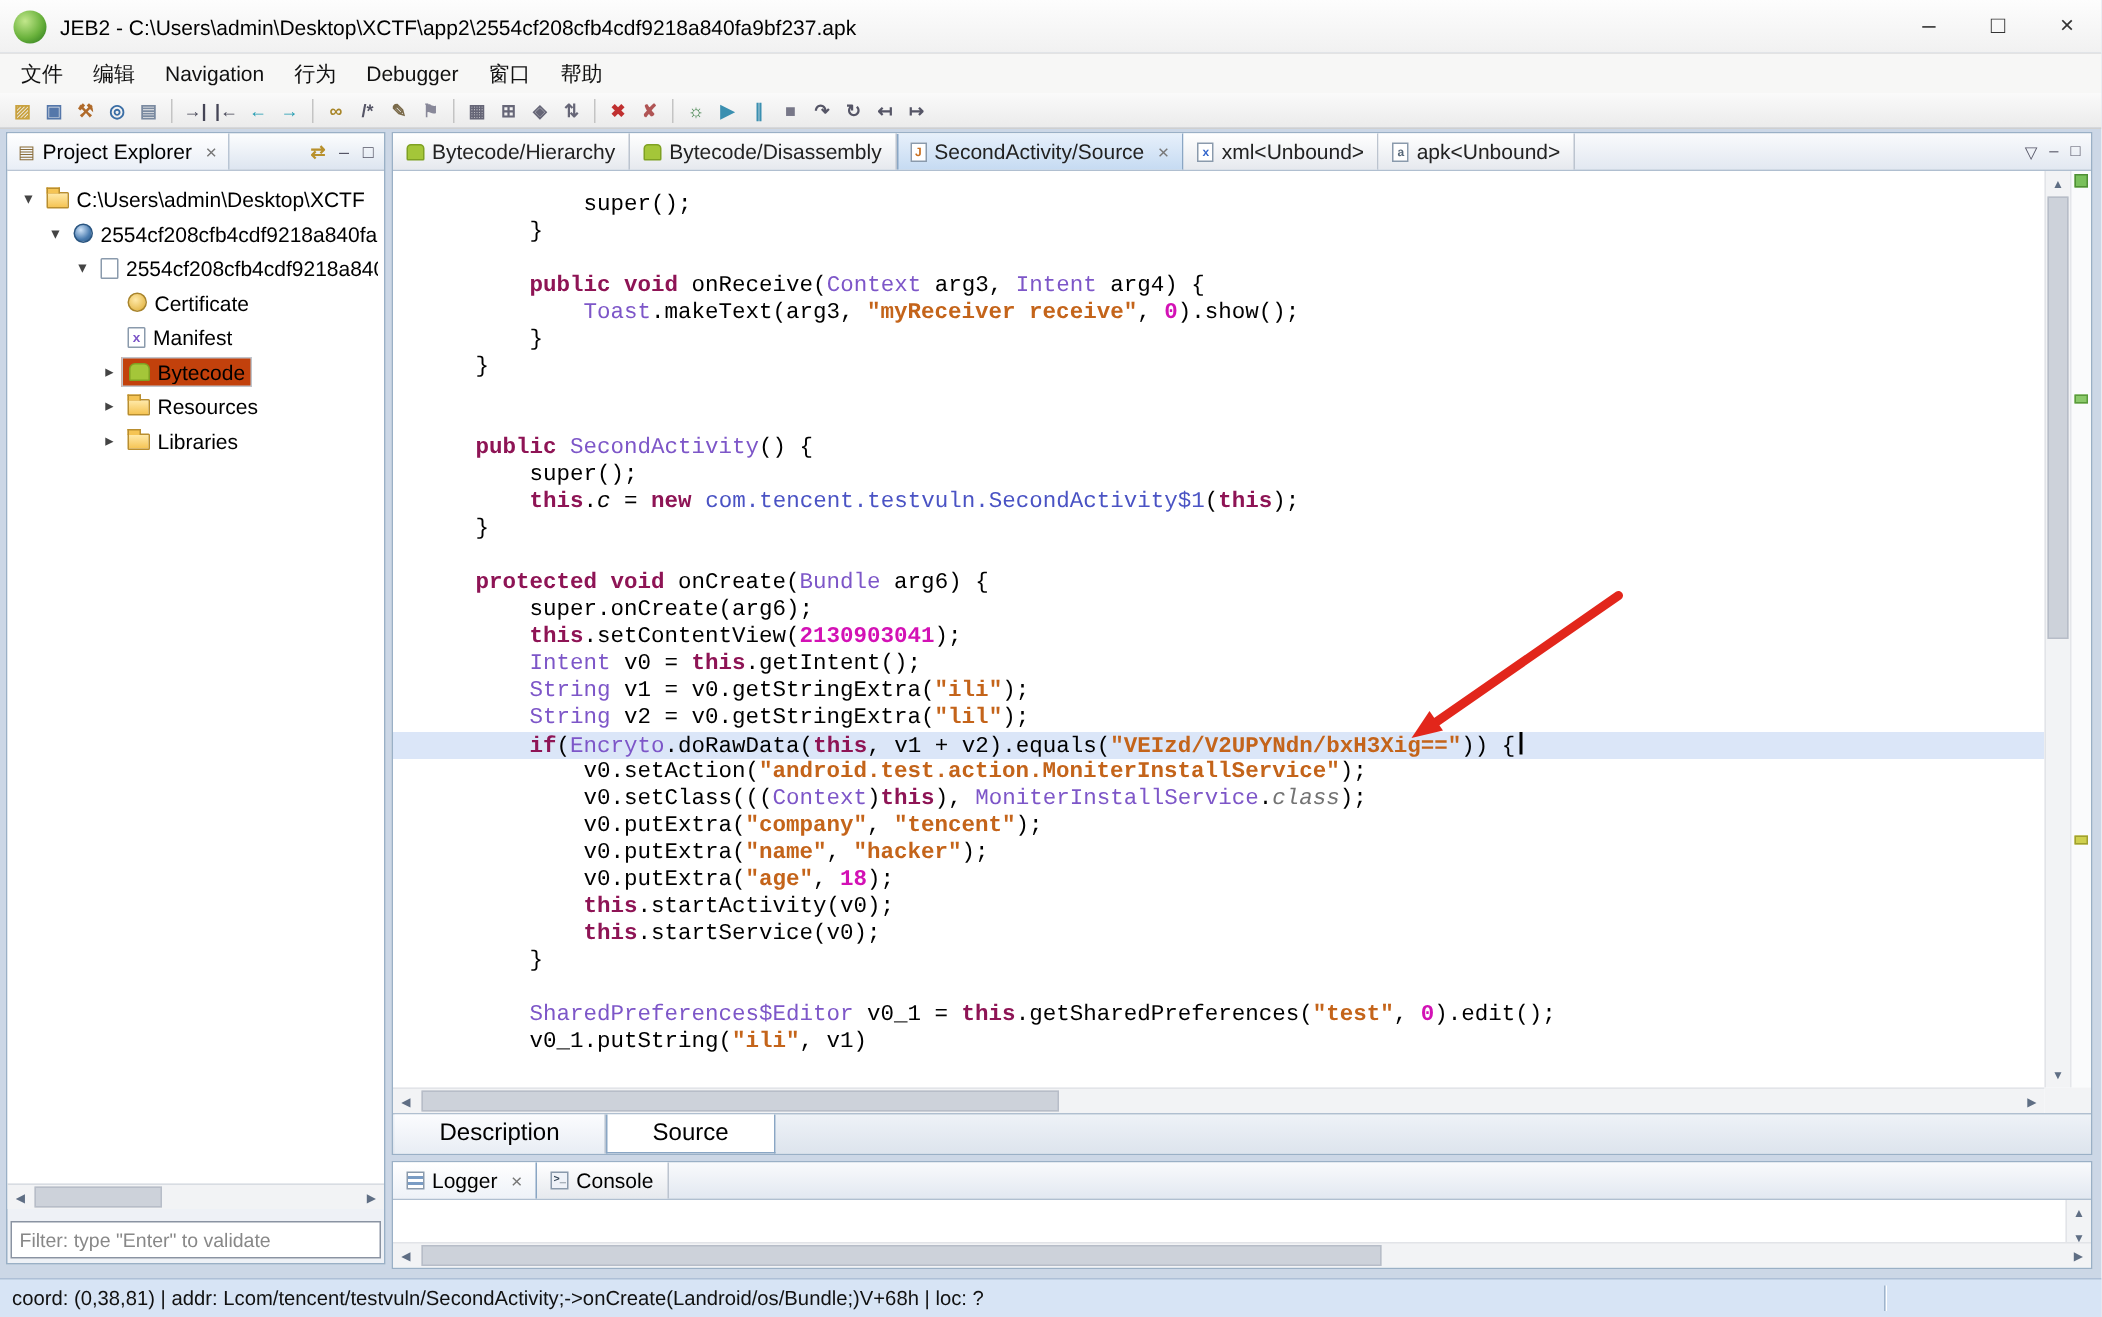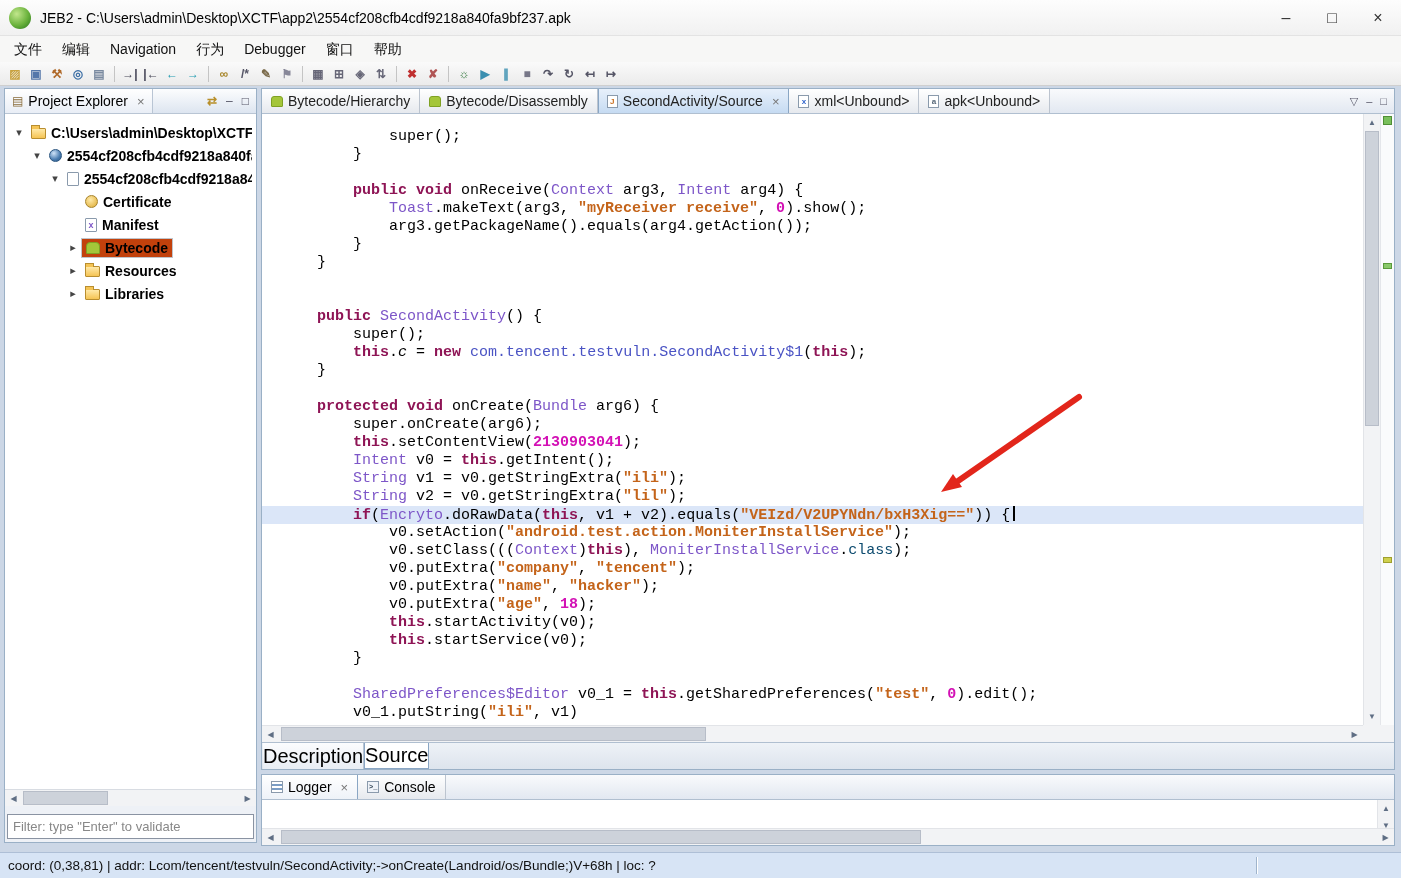--- a/index.html
+++ b/index.html
@@ -30,21 +30,21 @@
 .pticon{color:#8a6d3b;font-size:12px;}
 .tclose{color:#777;font-size:13px;margin-left:4px;}
 .phicons{margin-left:auto;display:flex;align-items:center;gap:9px;padding-right:7px;color:#556;font-size:12px;}
 .phicons .lk{color:#b8902c;font-weight:bold;}
 .tree{flex:1;background:#fff;overflow:hidden;padding-top:7px;}
 .trow{height:23px;display:flex;align-items:center;font-size:14px;white-space:nowrap;color:#000;}
 .tarrow{width:16px;flex:0 0 16px;text-align:center;color:#444;font-size:11px;}
 .tinner{display:inline-flex;align-items:center;height:20px;padding:0 4px;overflow:hidden;}
 .tinner.sel{background:#c2410c;border:1px solid #c0c4cb;}
 .ticon{margin-right:5px;flex:0 0 auto;display:inline-flex;align-items:center;justify-content:center;}
-.tlabel{overflow:hidden;font-weight:bold;}
+.tlabel{overflow:hidden;}
 .ti-folder{width:15px;height:11px;background:linear-gradient(#ffe9a8,#f5c454);border:1px solid #b98e2f;border-radius:1px;position:relative;margin-top:2px;}
 .ti-folder::before{content:"";position:absolute;top:-4px;left:-1px;width:7px;height:3px;background:#f5c454;border:1px solid #b98e2f;border-bottom:none;}
 .ti-sphere{width:13px;height:13px;border-radius:50%;background:radial-gradient(circle at 35% 30%,#cfe3f8,#4a7cb0 60%,#2a5580);border:1px solid #2a5580;}
 .ti-doc{width:12px;height:14px;background:#fff;border:1px solid #8a9aac;border-radius:1px;font:bold 9px "Liberation Sans",sans-serif;display:inline-flex;align-items:center;justify-content:center;}
 .ti-x::after{content:"x";color:#7d56c8;}
 .ti-cert{width:13px;height:13px;border-radius:50%;background:radial-gradient(circle at 40% 35%,#ffe9a8,#ddab32);border:1px solid #a8842c;}
 .ti-android{width:14px;height:12px;background:#a4c639;border:1px solid #7fa123;border-radius:4px 4px 1px 1px;}
 .hscroll{height:17px;display:flex;background:#f2f3f5;border-top:1px solid #d8dce2;flex:0 0 17px;}
 .sb-btn{flex:0 0 17px;display:flex;align-items:center;justify-content:center;font-size:8px;color:#5f6e84;}
 .sb-track{flex:1;position:relative;}
@@ -74,34 +74,34 @@
 .code-text{position:absolute;left:0;top:0;right:31px;bottom:17px;overflow:hidden;padding-top:14px;font:15px/18px "Liberation Mono","DejaVu Sans Mono",monospace;}
 .cl{white-space:pre;height:18px;padding-left:55px;}
 .cl.hl{background:var(--hl);}
 .tk-p{color:#000;}
 .tk-k{color:var(--keyword);font-weight:bold;}
 .tk-t{color:var(--type);}
 .tk-q{color:var(--qualified);}
 .tk-s{color:var(--string);font-weight:bold;}
 .tk-n{color:var(--number);font-weight:bold;}
 .tk-i{color:#000;font-style:italic;}
-.tk-ik{color:#0c4a6e;}
+.tk-ik{color:#737373;font-style:italic;}
 .caret{display:inline-block;width:2px;height:15px;background:#000;margin-left:3px;vertical-align:-2px;}
 .vscroll{position:absolute;right:14px;top:0;bottom:17px;width:17px;background:#f2f3f5;border-left:1px solid #e2e4e8;display:flex;flex-direction:column;}
 .vtrack{flex:1;position:relative;}
 .vthumb{position:absolute;left:1px;right:1px;background:#cdd2da;border:1px solid #b7bdc8;}
 .ruler{position:absolute;right:0;top:0;bottom:17px;width:14px;background:#fafbfc;border-left:1px solid #e4e6ea;}
 .rmark{position:absolute;left:2px;width:9px;}
 .rm-top{top:2px;height:9px;background:#79c05b;border:1px solid #4f8f35;}
 .rm-g{top:149px;height:6px;background:#8ac96a;border:1px solid #5a9a3c;}
 .rm-y{top:443px;height:6px;background:#cfd04e;border:1px solid #9fa02f;}
 .ehscroll{position:absolute;left:0;right:31px;bottom:0;height:17px;display:flex;background:#f2f3f5;border-top:1px solid #e2e4e8;}
 .corner{position:absolute;right:0;bottom:0;width:31px;height:17px;background:#f2f3f5;}
 .ebtabs{height:27px;background:linear-gradient(#eef2f7,#dde4ed);border-top:1px solid #b0bfd0;display:flex;align-items:stretch;padding-left:1px;flex:0 0 27px;}
-.btab{display:flex;align-items:center;padding:0 0;font-size:20px;border-right:1px solid #b8c4d2;background:linear-gradient(#fbfcfe,#e8edf4);}
+.btab{display:flex;align-items:center;padding:0 30px;font-size:16px;border-right:1px solid #b8c4d2;background:linear-gradient(#fbfcfe,#e8edf4);}
 .btab.act{background:#fff;border:1px solid #8aa6c4;border-top:none;}
 
 
 .logger{position:absolute;left:261px;top:688px;width:1134px;height:72px;border:1px solid #9ab0c6;background:#fff;display:flex;flex-direction:column;}
 .ltabbar{height:25px;background:linear-gradient(#f9fafc,#e2e8f1);border-bottom:1px solid #b0bfd0;display:flex;flex:0 0 25px;}
 .ltab{display:flex;align-items:center;gap:5px;padding:0 9px;font-size:14px;background:linear-gradient(#ffffff,#e6e9ee);border-right:1px solid #bcc4cf;}
 .ltab.act{background:linear-gradient(#ffffff,#eef2f8);border-right:1px solid #8aa6c4;}
 .lbody{flex:1;display:flex;min-height:0;}
 .lcontent{flex:1;background:#fff;}
 .lvscroll{width:17px;flex:0 0 17px;background:#f2f3f5;border-left:1px solid #e2e4e8;display:flex;flex-direction:column;}
@@ -287,21 +287,20 @@
         <span>□</span>
       </div>
     </div>
     <div class="ecode">
       <div class="code-text">
           <div class="cl"><span class="tk-p">        super();</span></div>
           <div class="cl"><span class="tk-p">    }</span></div>
           <div class="cl"><span class="tk-p">&nbsp;</span></div>
           <div class="cl"><span class="tk-p">    </span><span class="tk-k">public</span><span class="tk-p"> </span><span class="tk-k">void</span><span class="tk-p"> onReceive(</span><span class="tk-t">Context</span><span class="tk-p"> arg3, </span><span class="tk-t">Intent</span><span class="tk-p"> arg4) {</span></div>
           <div class="cl"><span class="tk-p">        </span><span class="tk-t">Toast</span><span class="tk-p">.makeText(arg3, </span><span class="tk-s">"myReceiver receive"</span><span class="tk-p">, </span><span class="tk-n">0</span><span class="tk-p">).show();</span></div>
-          <div class="cl"><span class="tk-p">        arg3.getPackageName().equals(arg4.getAction());</span></div>
           <div class="cl"><span class="tk-p">    }</span></div>
           <div class="cl"><span class="tk-p">}</span></div>
           <div class="cl"><span class="tk-p">&nbsp;</span></div>
           <div class="cl"><span class="tk-p">&nbsp;</span></div>
           <div class="cl"><span class="tk-k">public</span><span class="tk-p"> </span><span class="tk-t">SecondActivity</span><span class="tk-p">() {</span></div>
           <div class="cl"><span class="tk-p">    super();</span></div>
           <div class="cl"><span class="tk-p">    </span><span class="tk-k">this</span><span class="tk-p">.</span><span class="tk-i">c</span><span class="tk-p"> = </span><span class="tk-k">new</span><span class="tk-p"> </span><span class="tk-q">com.tencent.testvuln.SecondActivity$1</span><span class="tk-p">(</span><span class="tk-k">this</span><span class="tk-p">);</span></div>
           <div class="cl"><span class="tk-p">}</span></div>
           <div class="cl"><span class="tk-p">&nbsp;</span></div>
           <div class="cl"><span class="tk-k">protected</span><span class="tk-p"> </span><span class="tk-k">void</span><span class="tk-p"> onCreate(</span><span class="tk-t">Bundle</span><span class="tk-p"> arg6) {</span></div>

